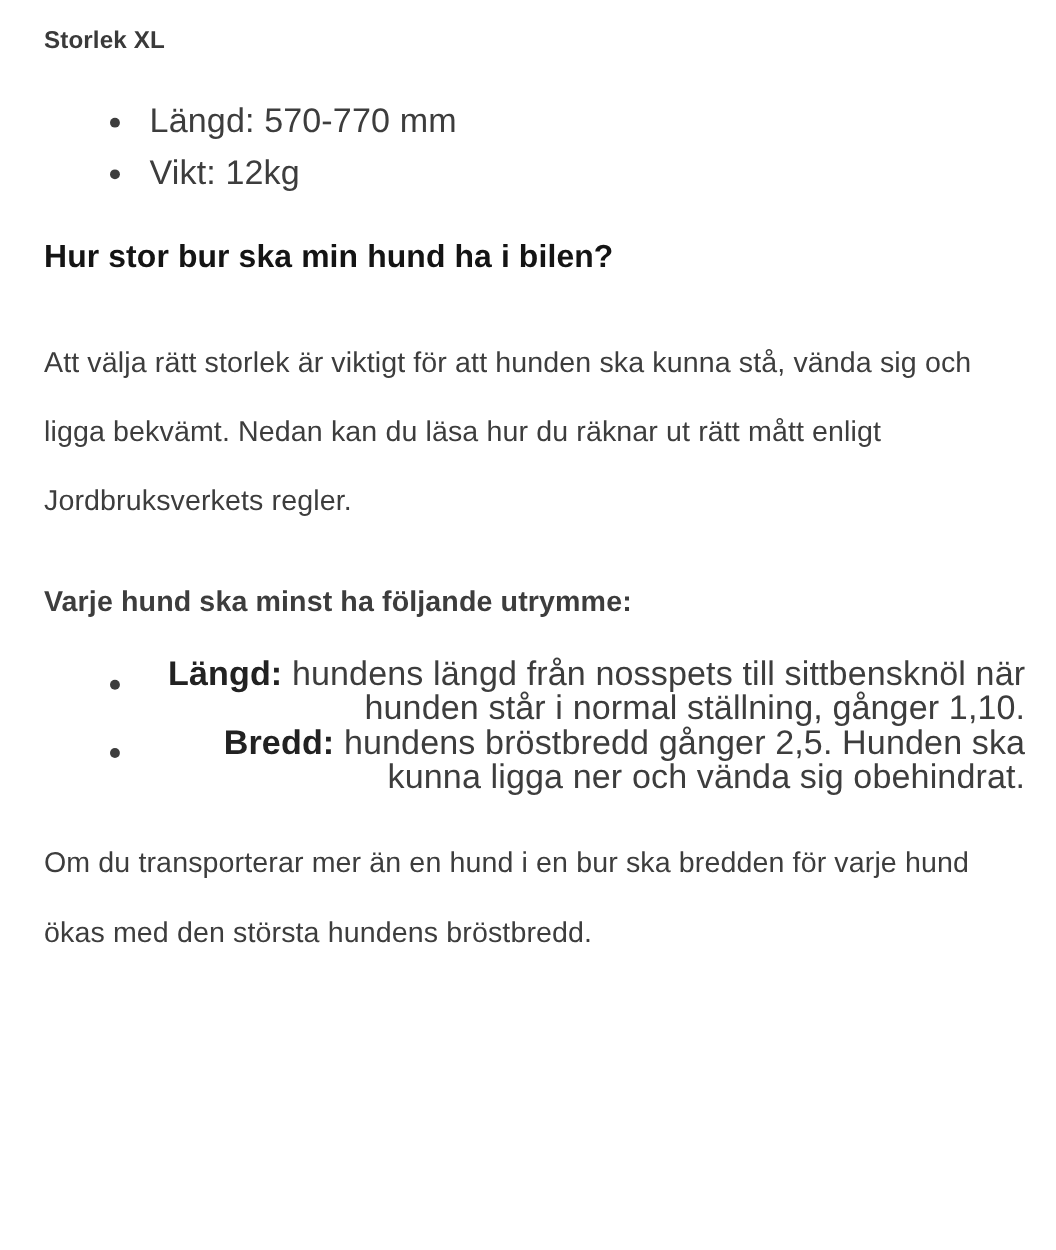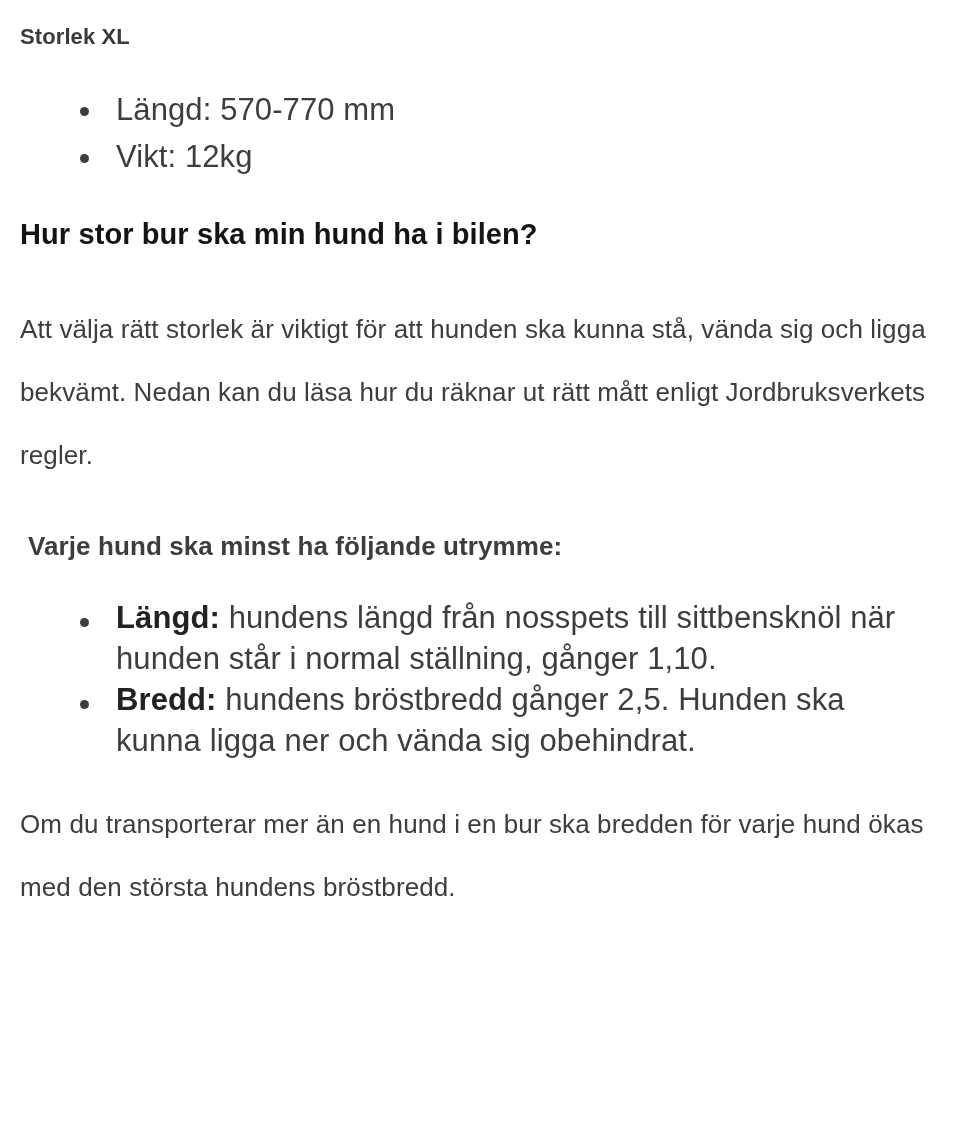--- a/index.html
+++ b/index.html
@@ -14,21 +14,21 @@
     font-family: "Liberation Sans", "DejaVu Sans", sans-serif;
     color: #3d3d3d;
     -webkit-font-smoothing: antialiased;
     overflow: hidden;
   }
 
   .page {
     box-sizing: border-box;
     width: 960px;
     height: 1136px;
-    padding: 22px 28px 0 20px;
+    padding: 22px 28px 0 40px;
     background: #ffffff;
   }
 
   
   .doc-title {
     font-size: 22px;
     line-height: 30px;
     font-weight: 700;
     color: #3a3a3a;
     letter-spacing: 0.1px;
@@ -63,22 +63,23 @@
     height: 9px;
     border-radius: 50%;
     background: #3d3d3d;
   }
 
   ul.spec-list {
     margin-bottom: 36px;
   }
 
   ul.space-list > li {
-    line-height: 41px;
+    line-height: 31px;
     margin-bottom: 0;
+    text-align: right;
   }
 
   ul.space-list {
     margin-top: 34px;
     margin-bottom: 32px;
   }
 
   .label-strong {
     font-weight: 700;
     color: #222222;
@@ -93,21 +94,21 @@
     letter-spacing: 0.1px;
     margin: 0 0 46px 0;
   }
 
   .sub-heading {
     font-size: 26px;
     line-height: 34px;
     font-weight: 700;
     color: #3d3d3d;
     letter-spacing: 0.1px;
-    margin: 8px;
+    margin: 0;
   }
 
   
   .body-para {
     font-size: 26px;
     line-height: 63px;
     color: #3d3d3d;
     letter-spacing: 0.1px;
     margin: 0;
     max-width: 906px;

